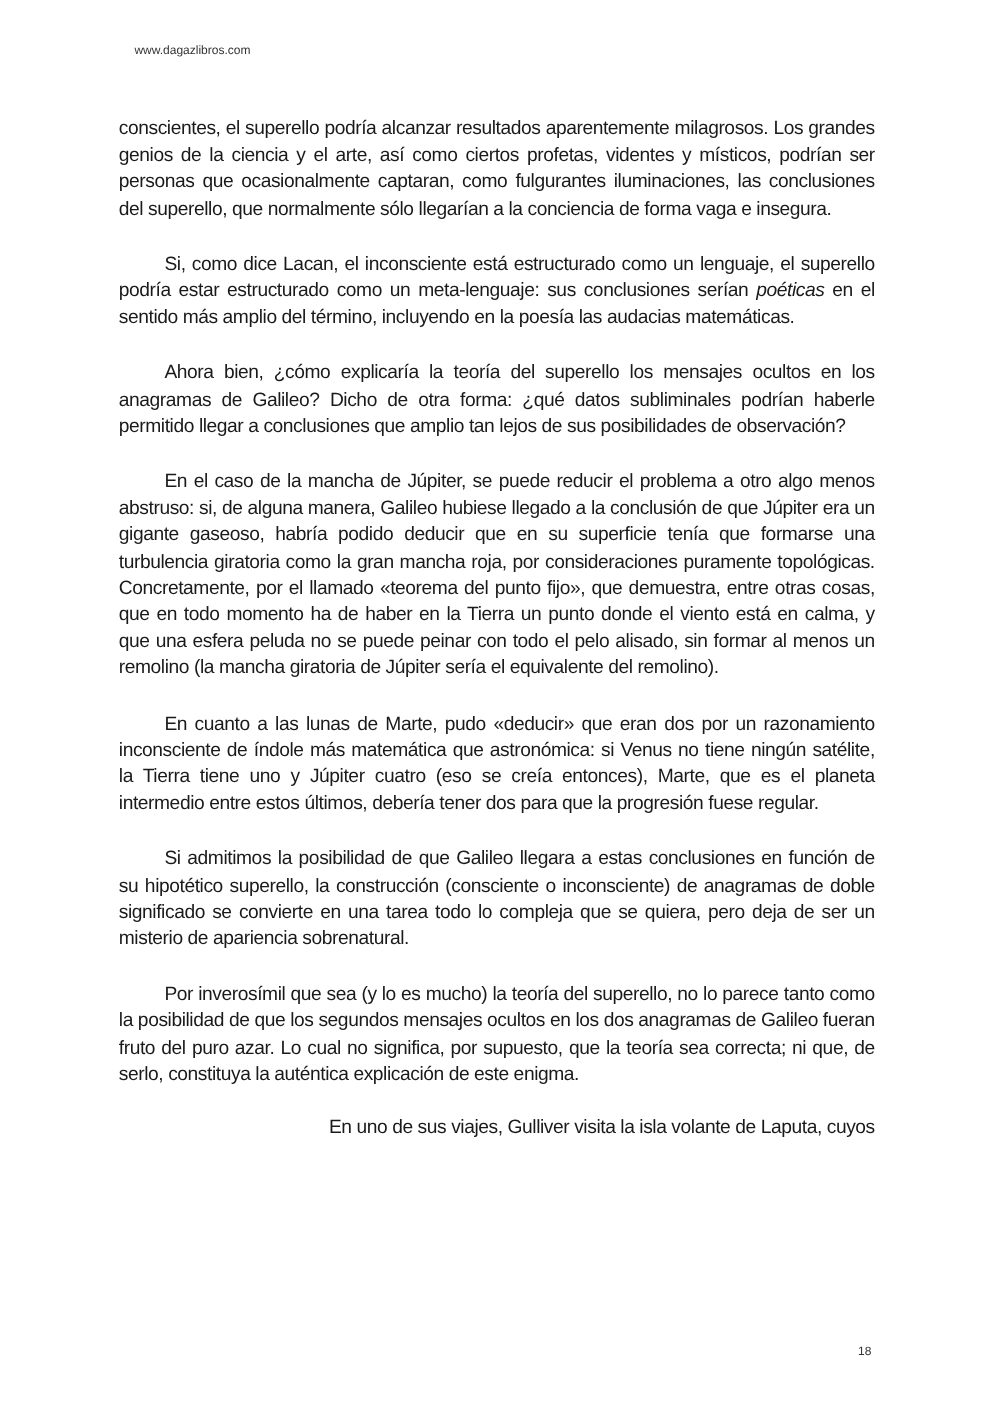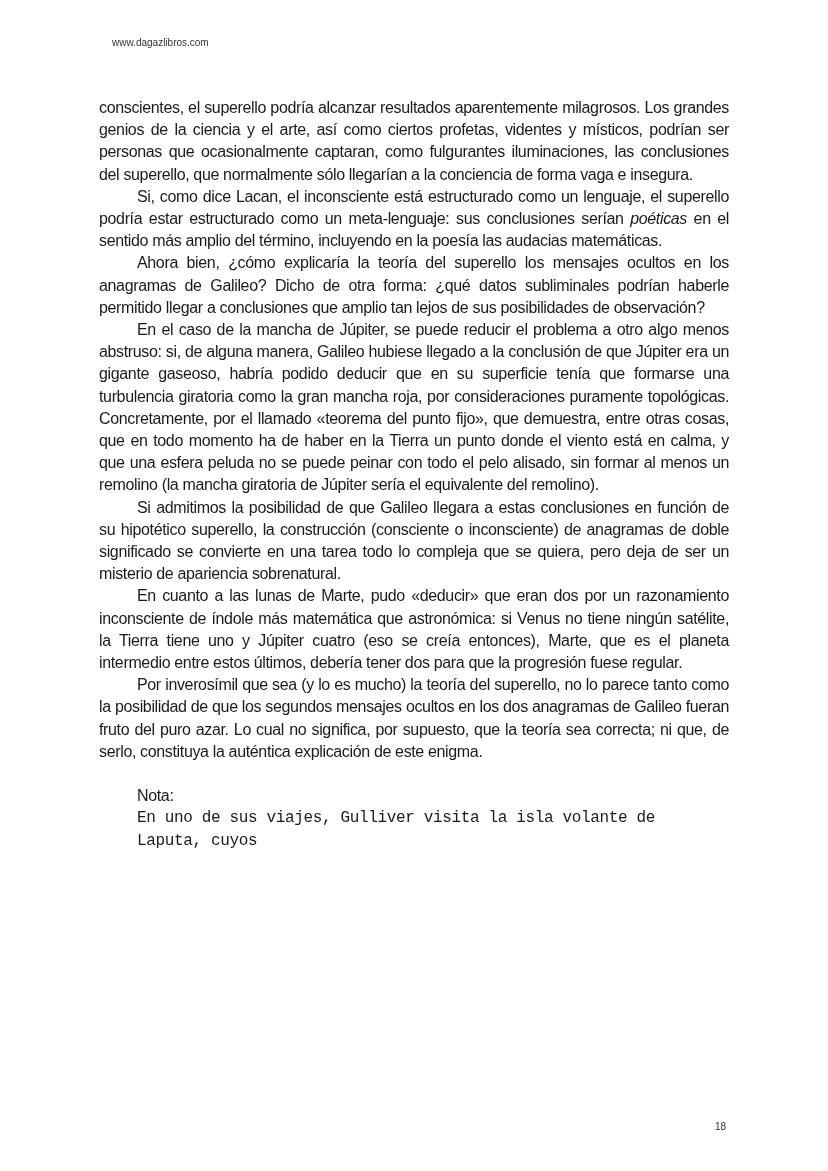--- a/index.html
+++ b/index.html
@@ -32,35 +32,35 @@
     line-height: 22.2px;
     text-align: justify;
     color: #1a1a1a;
     letter-spacing: -0.35px;
   }
   .content p {
     margin: 0;
   }
   .content p.indent {
     text-indent: 38px;
+    margin-top: 24px;
   }
   .content em {
     font-style: italic;
   }
   .note-block {
     margin-top: 22px !important;
     padding-left: 38px;
   }
   .note-label {
     margin: 0;
   }
   .note-body {
     margin: 0;
-    text-align: left;
-    font-family: Liberation Mono, monospace;
+    text-align: right;
   }
   .page-number {
     position: absolute;
     left: 715px;
     top: 1121px;
     font-family: "Liberation Sans", sans-serif;
     font-size: 10px;
     color: #333;
   }
 </style>
@@ -71,25 +71,24 @@
 
 <div class="content">
   <p>conscientes, el superello podría alcanzar resultados aparentemente milagrosos. Los grandes genios de la ciencia y el arte, así como ciertos profetas, videntes y místicos, podrían ser personas que ocasionalmente captaran, como fulgurantes iluminaciones, las conclusiones del superello, que normalmente sólo llegarían a la conciencia de forma vaga e insegura.</p>
 
   <p class="indent"><span>Si, como dice Lacan, el inconsciente está estructurado como un lenguaje, el superello podría estar estructurado como un meta-lenguaje: sus conclusiones serían </span><em>poéticas</em><span> en el sentido más amplio del término, incluyendo en la poesía las audacias matemáticas.</span></p>
 
   <p class="indent">Ahora bien, ¿cómo explicaría la teoría del superello los mensajes ocultos en los anagramas de Galileo? Dicho de otra forma: ¿qué datos subliminales podrían haberle permitido llegar a conclusiones que amplio tan lejos de sus posibilidades de observación?</p>
 
   <p class="indent">En el caso de la mancha de Júpiter, se puede reducir el problema a otro algo menos abstruso: si, de alguna manera, Galileo hubiese llegado a la conclusión de que Júpiter era un gigante gaseoso, habría podido deducir que en su superficie tenía que formarse una turbulencia giratoria como la gran mancha roja, por consideraciones puramente topológicas. Concretamente, por el llamado «teorema del punto fijo», que demuestra, entre otras cosas, que en todo momento ha de haber en la Tierra un punto donde el viento está en calma, y que una esfera peluda no se puede peinar con todo el pelo alisado, sin formar al menos un remolino (la mancha giratoria de Júpiter sería el equivalente del remolino).</p>
 
+  <p class="indent">En cuanto a las lunas de Marte, pudo «deducir» que eran dos por un razonamiento inconsciente de índole más matemática que astronómica: si Venus no tiene ningún satélite, la Tierra tiene uno y Júpiter cuatro (eso se creía entonces), Marte, que es el planeta intermedio entre estos últimos, debería tener dos para que la progresión fuese regular.</p>
+
   <p class="indent">Si admitimos la posibilidad de que Galileo llegara a estas conclusiones en función de su hipotético superello, la construcción (consciente o inconsciente) de anagramas de doble significado se convierte en una tarea todo lo compleja que se quiera, pero deja de ser un misterio de apariencia sobrenatural.</p>
-
-  <p class="indent">En cuanto a las lunas de Marte, pudo «deducir» que eran dos por un razonamiento inconsciente de índole más matemática que astronómica: si Venus no tiene ningún satélite, la Tierra tiene uno y Júpiter cuatro (eso se creía entonces), Marte, que es el planeta intermedio entre estos últimos, debería tener dos para que la progresión fuese regular.</p>
 
   <p class="indent">Por inverosímil que sea (y lo es mucho) la teoría del superello, no lo parece tanto como la posibilidad de que los segundos mensajes ocultos en los dos anagramas de Galileo fueran fruto del puro azar. Lo cual no significa, por supuesto, que la teoría sea correcta; ni que, de serlo, constituya la auténtica explicación de este enigma.</p>
 
   <div class="note-block">
-    <p class="note-label">Nota:</p>
     <p class="note-body">En uno de sus viajes, Gulliver visita la isla volante de Laputa, cuyos</p>
   </div>
 </div>
 
 <div class="page-number">18</div>
 
 </body></html>

